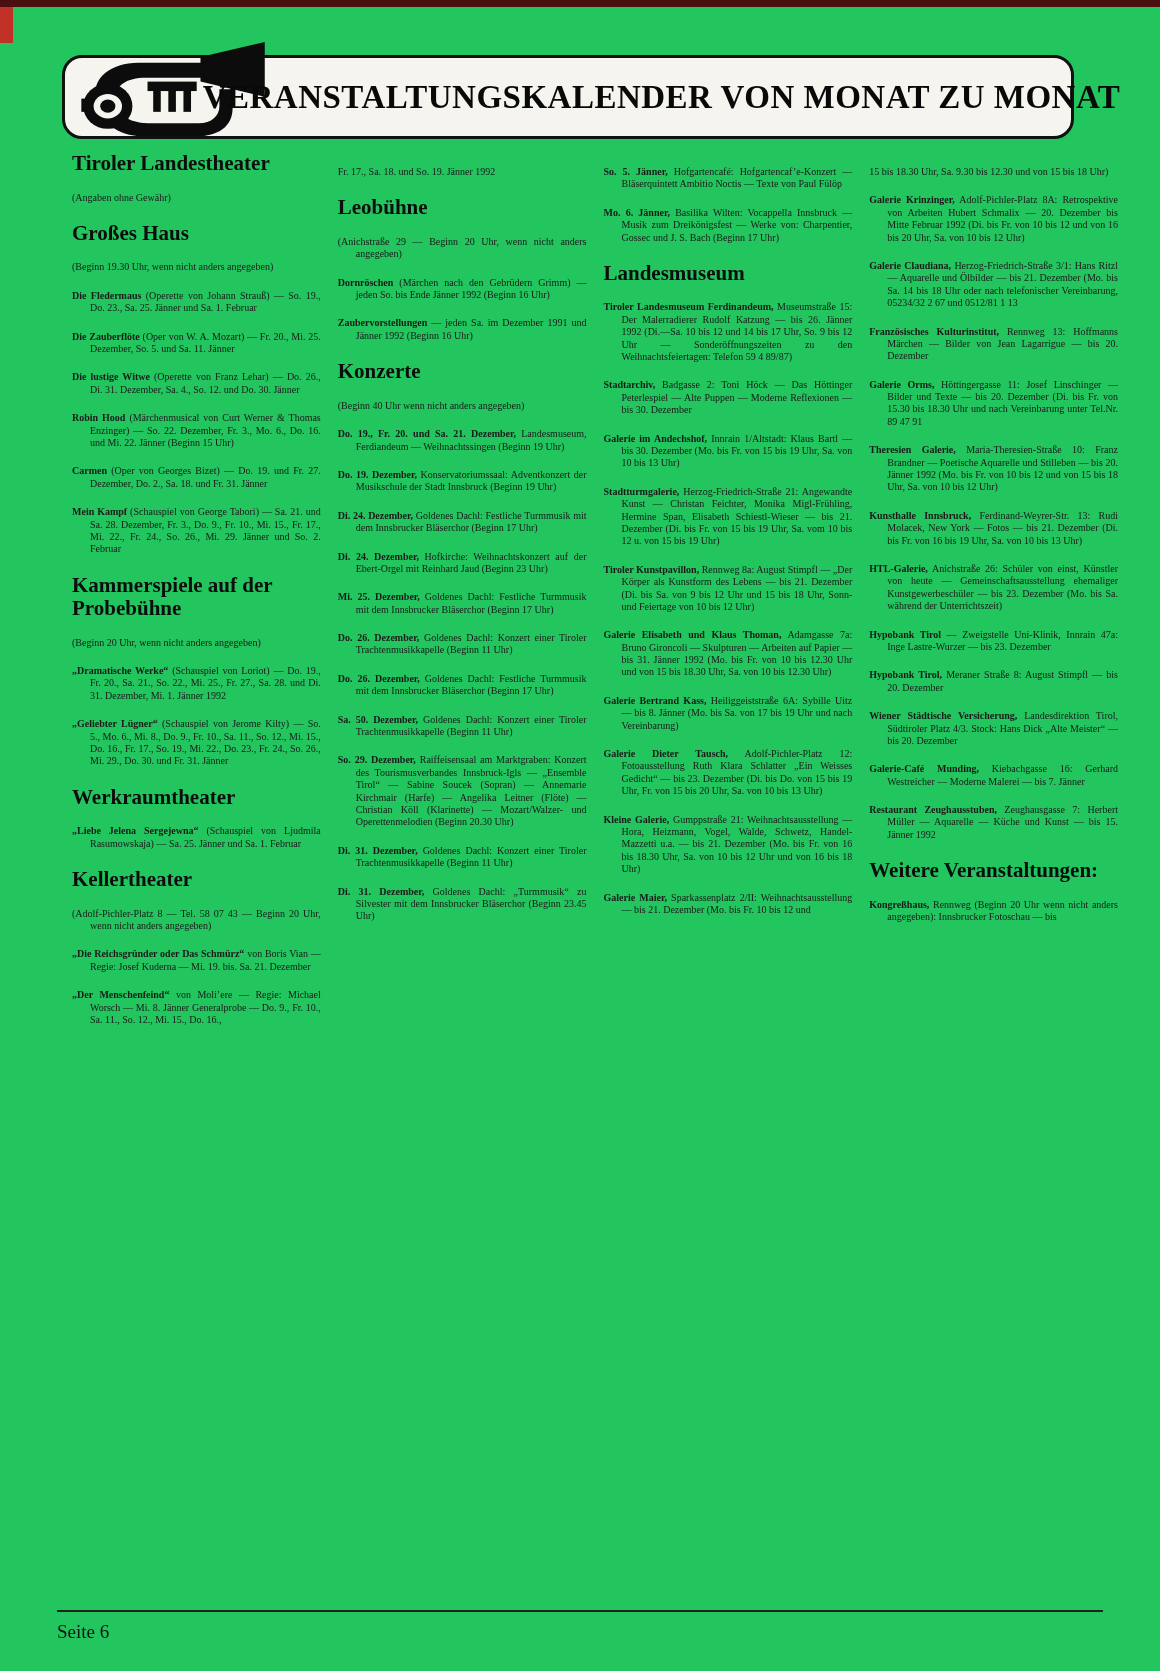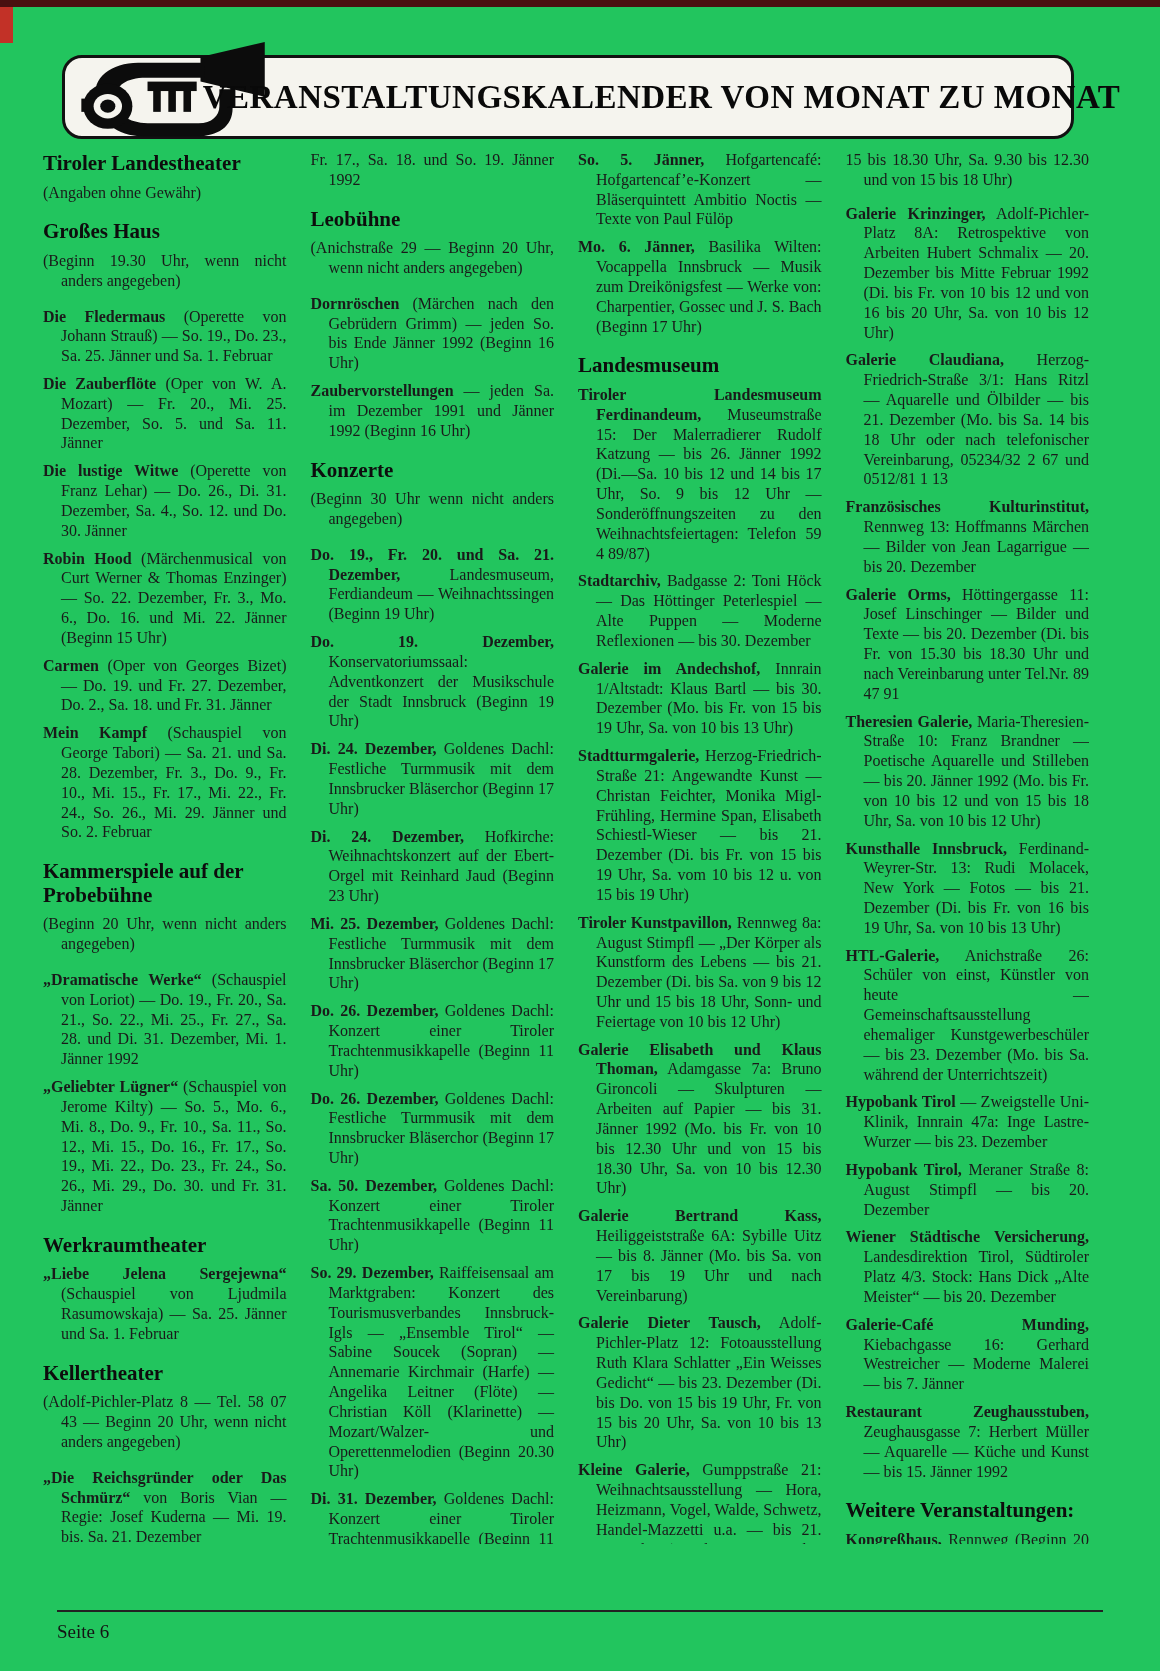--- a/index.html
+++ b/index.html
@@ -16,31 +16,31 @@
     border:3px solid #111; border-radius:20px; background:#f5f4ee;
   }
   .masthead .title{
     position:absolute; left:205px; right:18px; top:0; bottom:0;
     display:flex; align-items:center; justify-content:center;
     font-weight:bold; font-size:33px; letter-spacing:.5px; white-space:nowrap; color:#090909;
   }
   .trumpet{position:absolute; left:14px; top:-18px; width:190px; height:104px;}
   
   .columns{
-    position:absolute; left:43px; top:150px; width:1046px; height:1394px;
-    display:flex; gap:24px; overflow:hidden;
+    position:absolute; left:72px; top:150px; width:1046px; height:1394px;
+    display:flex; gap:17px; overflow:hidden;
   }
   .col{flex:1 1 0; min-width:0; text-align:justify;}
   .sec-heading{
     font-size:21px; font-weight:bold; line-height:1.12;
     margin:18px 0 7px 0; text-align:left; color:#0d0d0d;
   }
   .col > .sec-heading:first-child{margin-top:2px;}
   .note,.entry,.cont{
-    font-size:16px; line-height:1.24; margin:0 0 8px 0;
+    font-size:10px; line-height:1.24; margin:16px 0 8px 0;
     padding-left:18px; text-indent:-18px;
   }
   .note{margin-bottom:16px;}
   .entry b{font-weight:bold;font-family:Liberation Serif, serif;}
   .cont{margin-bottom:14px;}
   
   .footer{
     position:absolute; left:0; right:0; bottom:28px; padding:10px 57px 0 57px;
   }
   .footer .rule{border-top:2px solid #222; margin-bottom:9px;}
@@ -95,21 +95,21 @@
         <p class="entry"><b>„Die Reichsgründer oder Das Schmürz“</b><span> von Boris Vian — Regie: Josef Kuderna — Mi. 19. bis. Sa. 21. Dezember</span></p>
         <p class="entry"><b>„Der Menschenfeind“</b><span> von Moli’ere — Regie: Michael Worsch — Mi. 8. Jänner Generalprobe — Do. 9., Fr. 10., Sa. 11., So. 12., Mi. 15., Do. 16.,</span></p>
       </div>
       <div class="col">
         <p class="cont">Fr. 17., Sa. 18. und So. 19. Jänner 1992</p>
         <h2 class="sec-heading">Leobühne</h2>
         <p class="note">(Anichstraße 29 — Beginn 20 Uhr, wenn nicht anders angegeben)</p>
         <p class="entry"><b>Dornröschen</b><span> (Märchen nach den Gebrüdern Grimm) — jeden So. bis Ende Jänner 1992 (Beginn 16 Uhr)</span></p>
         <p class="entry"><b>Zaubervorstellungen</b><span> — jeden Sa. im Dezember 1991 und Jänner 1992 (Beginn 16 Uhr)</span></p>
         <h2 class="sec-heading">Konzerte</h2>
-        <p class="note">(Beginn 30 Uhr wenn nicht anders angegeben)</p>
+        <p class="note">(Beginn 40 Uhr wenn nicht anders angegeben)</p>
         <p class="entry"><b>Do. 19., Fr. 20. und Sa. 21. Dezember,</b><span> Landesmuseum, Ferdiandeum — Weihnachtssingen (Beginn 19 Uhr)</span></p>
         <p class="entry"><b>Do. 19. Dezember,</b><span> Konservatoriumssaal: Adventkonzert der Musikschule der Stadt Innsbruck (Beginn 19 Uhr)</span></p>
         <p class="entry"><b>Di. 24. Dezember,</b><span> Goldenes Dachl: Festliche Turmmusik mit dem Innsbrucker Bläserchor (Beginn 17 Uhr)</span></p>
         <p class="entry"><b>Di. 24. Dezember,</b><span> Hofkirche: Weihnachtskonzert auf der Ebert-Orgel mit Reinhard Jaud (Beginn 23 Uhr)</span></p>
         <p class="entry"><b>Mi. 25. Dezember,</b><span> Goldenes Dachl: Festliche Turmmusik mit dem Innsbrucker Bläserchor (Beginn 17 Uhr)</span></p>
         <p class="entry"><b>Do. 26. Dezember,</b><span> Goldenes Dachl: Konzert einer Tiroler Trachtenmusikkapelle (Beginn 11 Uhr)</span></p>
         <p class="entry"><b>Do. 26. Dezember,</b><span> Goldenes Dachl: Festliche Turmmusik mit dem Innsbrucker Bläserchor (Beginn 17 Uhr)</span></p>
         <p class="entry"><b>Sa. 50. Dezember,</b><span> Goldenes Dachl: Konzert einer Tiroler Trachtenmusikkapelle (Beginn 11 Uhr)</span></p>
         <p class="entry"><b>So. 29. Dezember,</b><span> Raiffeisensaal am Marktgraben: Konzert des Tourismusverbandes Innsbruck-Igls — „Ensemble Tirol“ — Sabine Soucek (Sopran) — Annemarie Kirchmair (Harfe) — Angelika Leitner (Flöte) — Christian Köll (Klarinette) — Mozart/Walzer- und Operettenmelodien (Beginn 20.30 Uhr)</span></p>
         <p class="entry"><b>Di. 31. Dezember,</b><span> Goldenes Dachl: Konzert einer Tiroler Trachtenmusikkapelle (Beginn 11 Uhr)</span></p>

